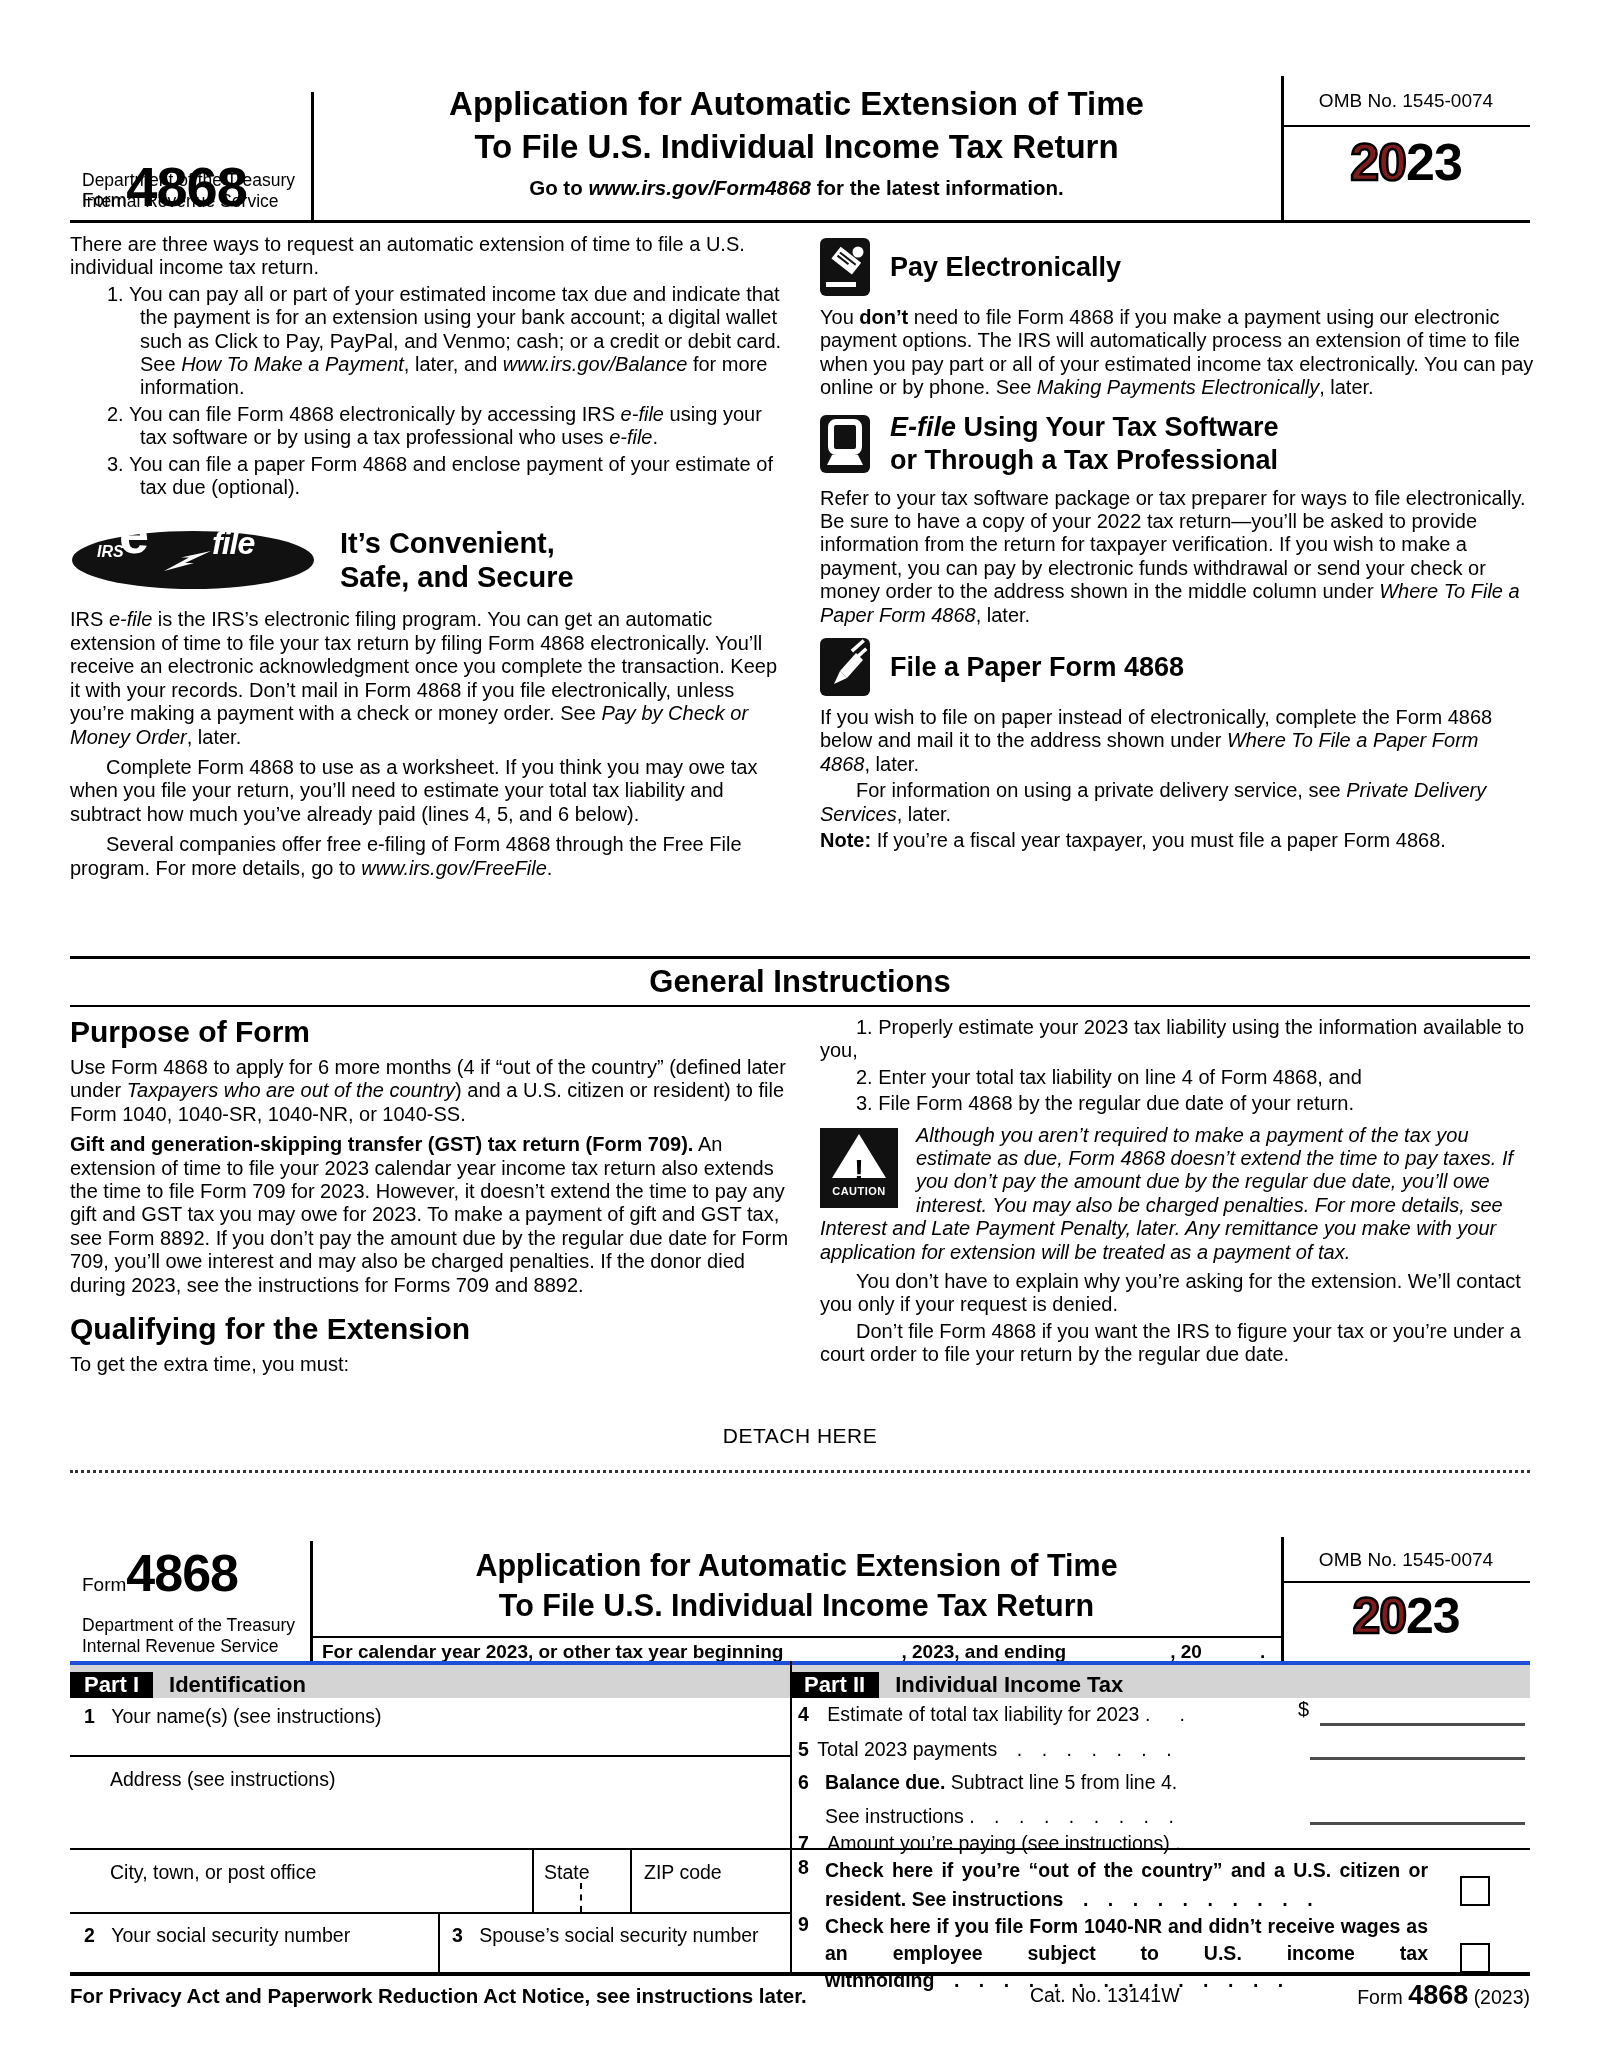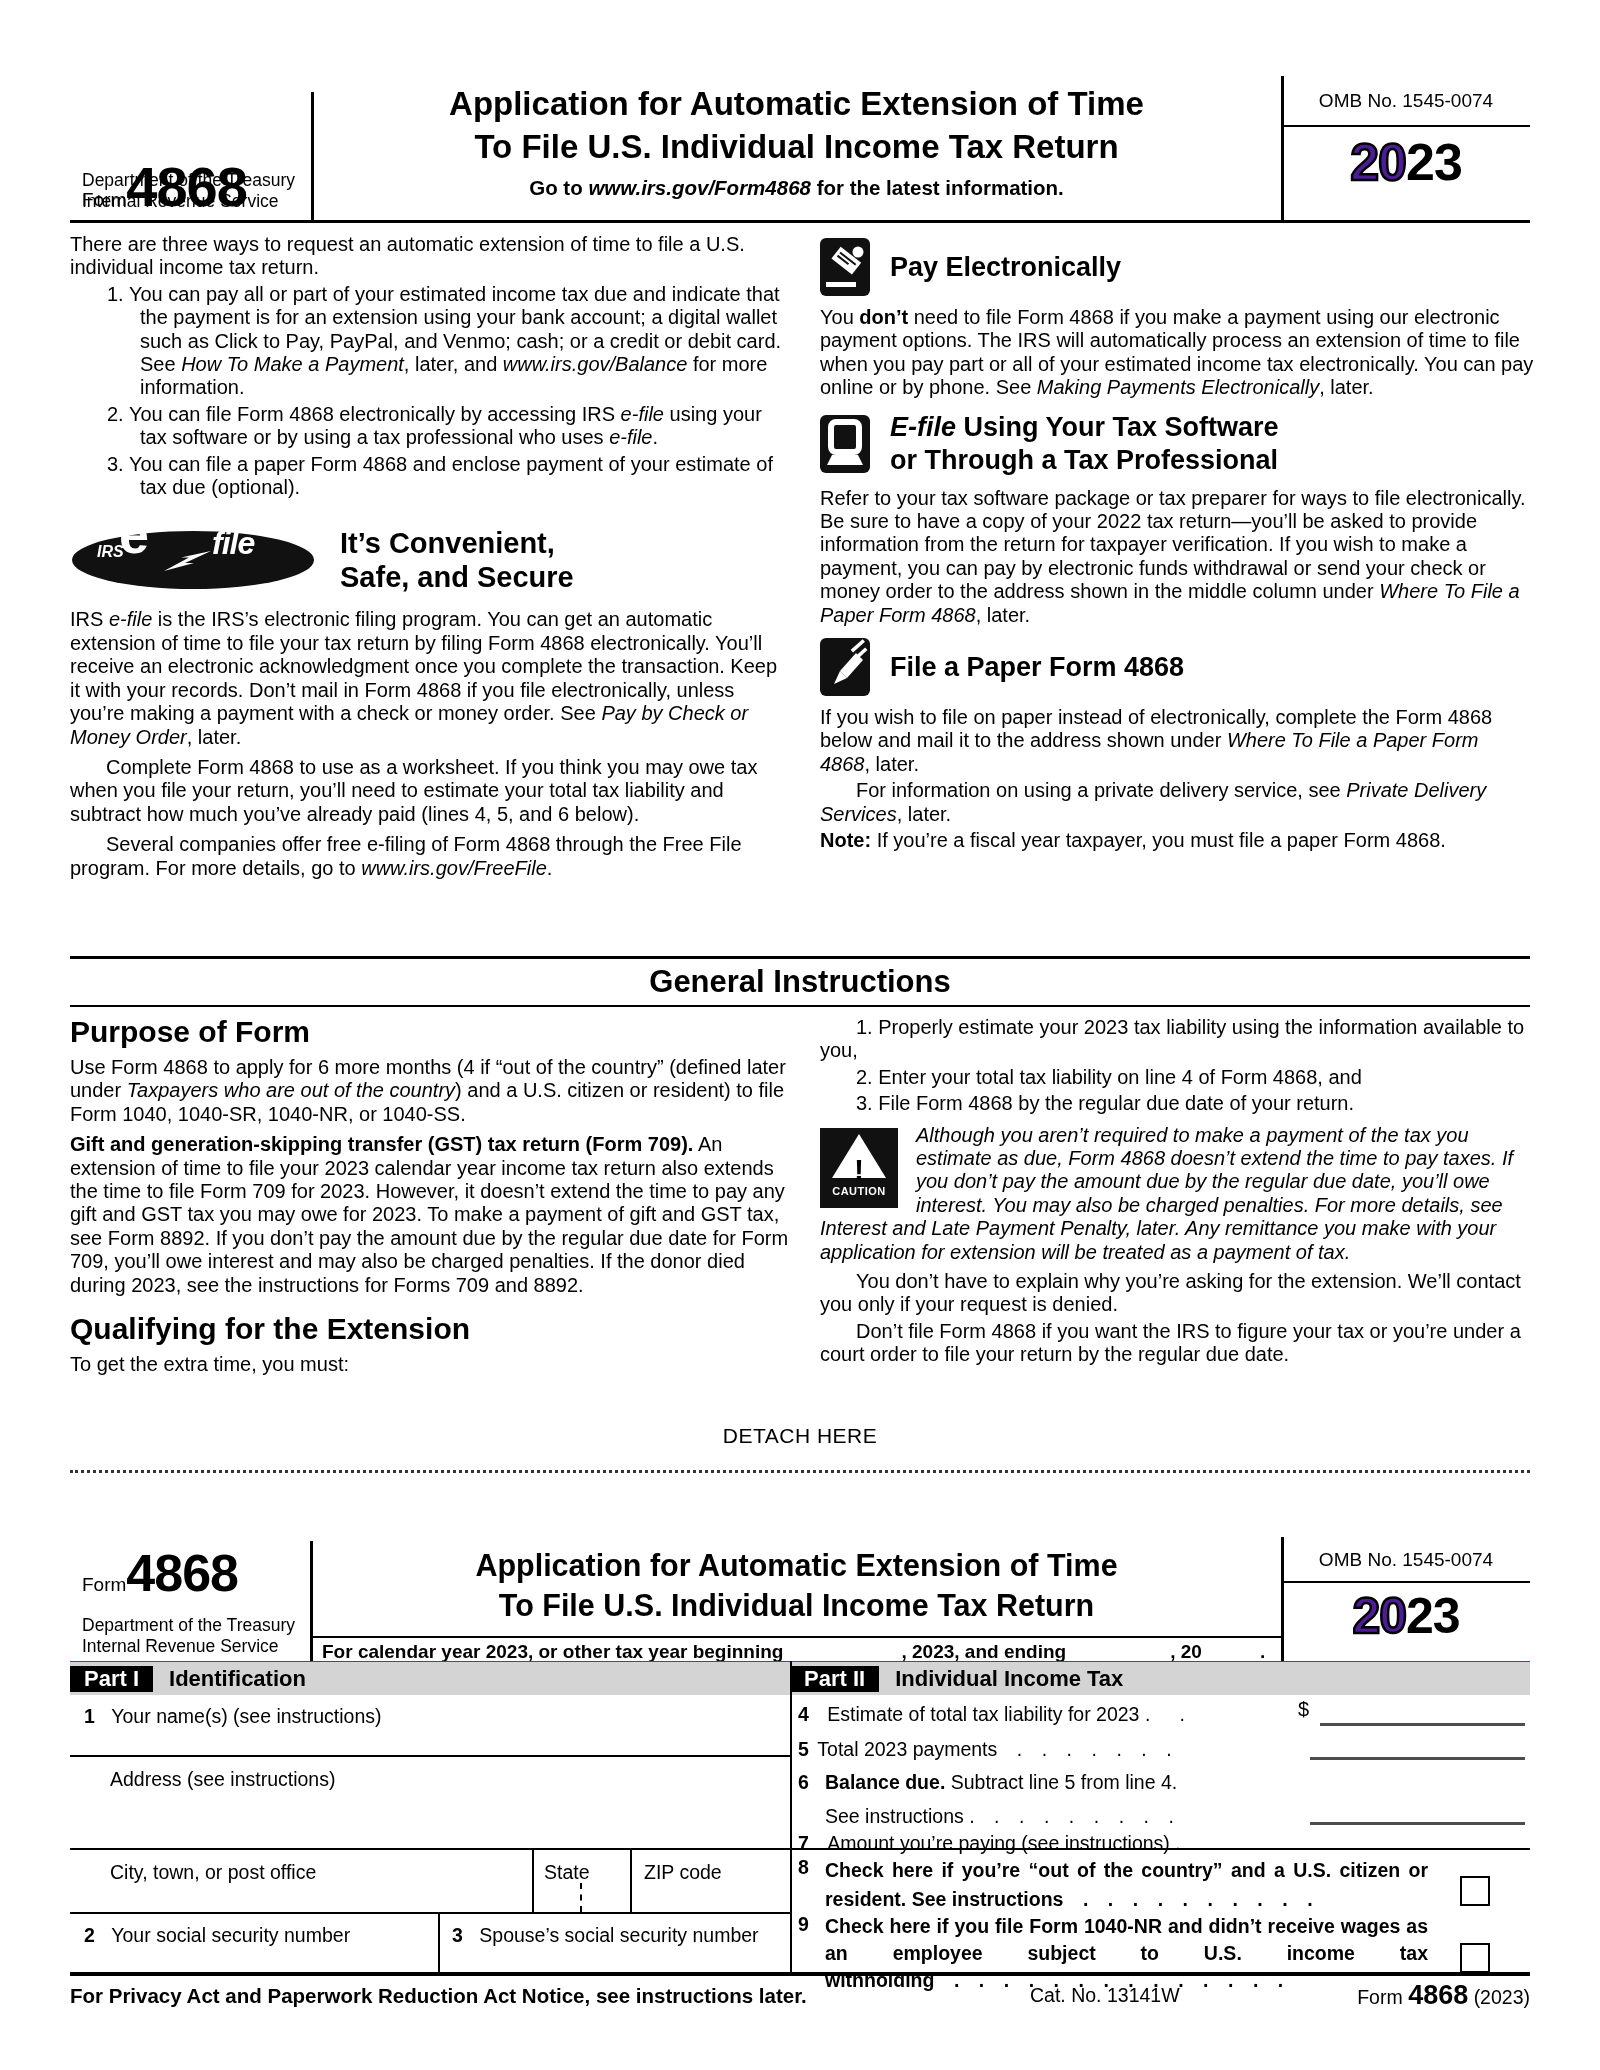--- a/index.html
+++ b/index.html
@@ -16,21 +16,21 @@
   .hdr-v1{left:241px;top:22px;height:128px;width:2.5px;background:#000;}
   .hdr-v2{left:1211px;top:6px;height:144px;width:2.5px;background:#000;}
   .formword{font-size:19px;}
   .formnum-big{font-size:56px;font-weight:bold;letter-spacing:-1px;}
   .dept{font-size:17.5px;line-height:21px;}
   .main-title{left:242px;width:969px;top:12px;text-align:center;font-weight:bold;font-size:33px;line-height:43px;}
   .subtitle{left:242px;width:969px;top:106px;text-align:center;font-weight:bold;font-size:20.5px;}
   .omb{left:1212px;width:248px;top:20px;text-align:center;font-size:19px;}
   .omb-line{left:1212px;width:248px;top:55px;height:2px;background:#000;}
   .yearbox{left:1212px;width:248px;top:62px;text-align:center;font-size:52px;font-weight:bold;letter-spacing:-1px;}
-  .yr-outline{color:#4c1d95;-webkit-text-stroke:2.5px #000;}
+  .yr-outline{color:#7f1d1d;-webkit-text-stroke:2.5px #000;}
   
   .col-left{top:233px;left:70px;width:722px;}
   .col-right{top:232px;left:820px;width:714px;}
   
   .logo-row{display:flex;align-items:center;gap:26px;margin:27px 0 14px 2px;}
   .efile-logo{position:relative;width:242px;height:58px;background:#111;border-radius:50%;flex:0 0 auto;}
   .efile-irs{position:absolute;left:25px;top:9px;color:#fff;font-weight:bold;font-style:italic;font-size:16px;}
   .efile-e{position:absolute;left:47px;top:-8px;color:#fff;font-weight:bold;font-size:54px;}
   .efile-bolt{position:absolute;left:92px;top:20px;}
   .efile-file{position:absolute;left:140px;top:1px;color:#fff;font-weight:bold;font-style:italic;font-size:32px;letter-spacing:-1px;}
@@ -58,21 +58,21 @@
   .bf-v1{left:240px;top:6px;height:120px;width:2.5px;background:#000;}
   .bf-v2{left:1211px;top:2px;height:124px;width:2.5px;background:#000;}
   .bf-omb{left:1212px;width:248px;top:14px;text-align:center;font-size:19px;}
   .bf-omb-line{left:1212px;width:248px;top:46px;height:2px;background:#000;}
   .bf-year{left:1212px;width:248px;top:52px;text-align:center;font-size:50px;font-weight:bold;letter-spacing:-1px;}
   .bf-title{left:242px;width:969px;top:10px;text-align:center;font-weight:bold;font-size:30.5px;line-height:40px;}
   .bf-cal-line{left:241px;width:971px;top:101px;height:2px;background:#000;}
   .bf-cal{left:252px;top:106px;font-size:19px;font-weight:bold;}
   .spacer{display:inline-block;}
   
-  .partbar{top:126px;height:33px;background:#d4d4d4;border-top:1px solid #1d4ed8;display:flex;align-items:center;}
+  .partbar{top:126px;height:33px;background:#d4d4d4;border-top:4px solid #1d4ed8;display:flex;align-items:flex-end;}
   .pb-left{left:0;width:720px;}
   .pb-right{left:720px;width:740px;}
   .part-label{background:#000;color:#fff;font-weight:bold;font-size:22px;display:flex;align-items:center;padding:0 14px;flex:0 0 auto;}
   .part-title{font-weight:bold;font-size:22px;display:flex;align-items:center;padding:0 0 0 16px;}
   
   .hline{background:#000;height:2px;}
   .vline{background:#000;width:2px;}
   .field-label{font-size:19.5px;}
   .fnum{font-weight:bold;font-size:19.5px;}
   .leader{white-space:pre-wrap;}

